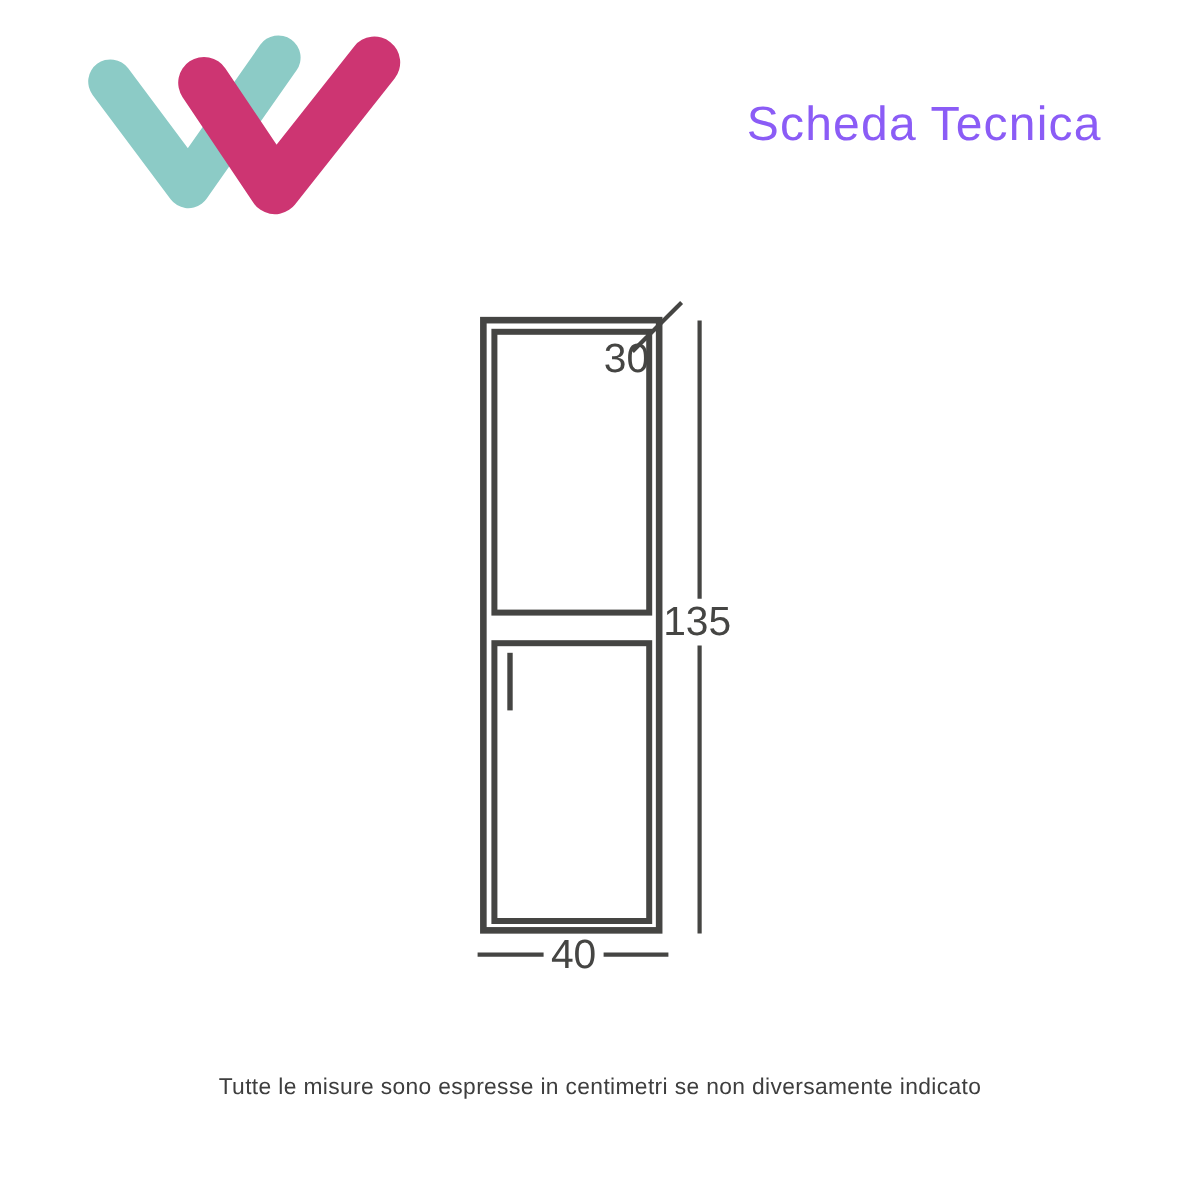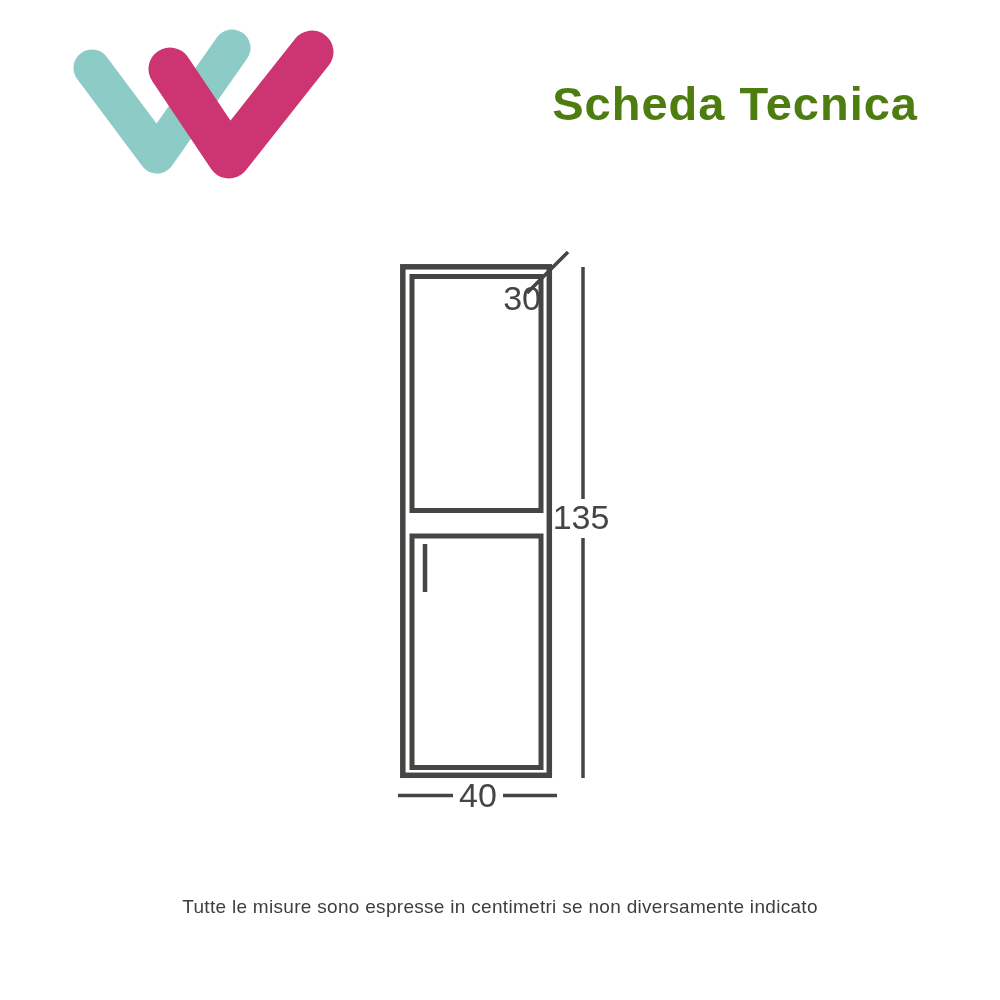--- a/index.html
+++ b/index.html
@@ -15,23 +15,23 @@
     left: 60px; top: 26px;
     width: 280px; height: 170px;
   }
   .header-text {
     position: absolute;
     right: 82px; top: 84px;
     text-align: right;
     white-space: nowrap;
   }
   .title {
-    color: #4d7c0f;
-    font-size: 47px;
-    font-weight: 700;
+    color: #8b5cf6;
+    font-size: 40px;
+    font-weight: 400;
     letter-spacing: 1px;
     line-height: 40px;
   }
   .subtitle {
     color: #dd3d7c;
     font-size: 29px;
     font-weight: 400;
     line-height: 30px;
     margin-top: 9px;
   }

